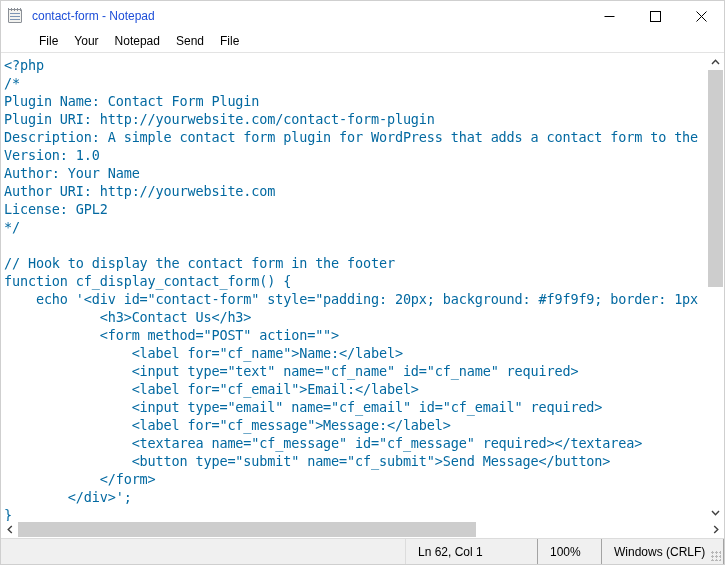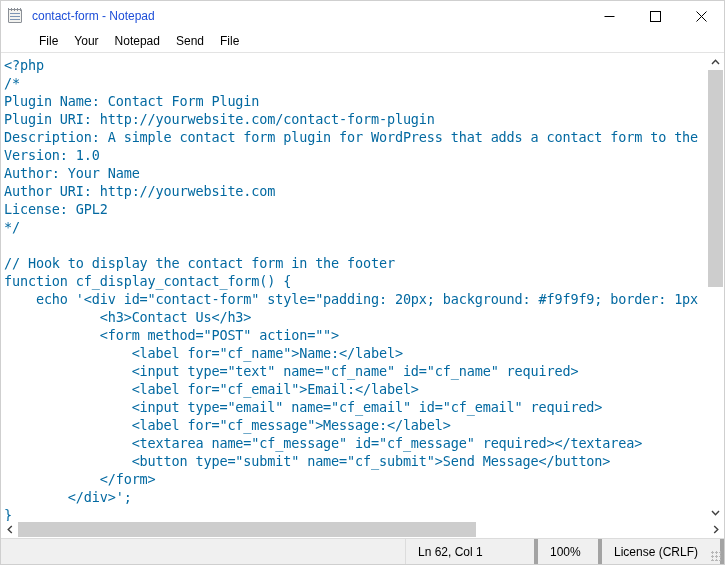--- a/index.html
+++ b/index.html
@@ -234,21 +234,21 @@
   .status-spacer {
     flex: 1 1 auto;
     height: 100%;
     border-right: 1px solid #dcdcdc;
   }
   .status-cell {
     height: 100%;
     display: flex;
     align-items: center;
     padding-left: 12px;
-    border-right: 4px solid #a3a3a3;
+    border-right: 1px solid #a3a3a3;
     box-sizing: border-box;
     white-space: nowrap;
   }
   .cell-ln   { width: 132px; }
   .cell-zoom { width: 64px; text-align: center; }
   .cell-eol  { width: 122px; }
   .cell-enc  { width: 95px; border-right: none; }
   .grip {
     position: absolute;
     right: 3px;
@@ -365,17 +365,17 @@
           <polyline points="1.2,1 4.8,4.5 1.2,8" fill="none" stroke="#404040" stroke-width="1.4"></polyline>
         </svg>
       </div>
     </div>
   </div>
 
   <div class="statusbar">
     <div class="status-spacer"></div>
     <div class="status-cell cell-ln">Ln 62, Col 1</div>
     <div class="status-cell cell-zoom">100%</div>
-    <div class="status-cell cell-eol">License (CRLF)</div>
+    <div class="status-cell cell-eol">Windows (CRLF)</div>
     <div class="grip"></div>
   </div>
 
 </div>
 
 </body></html>

